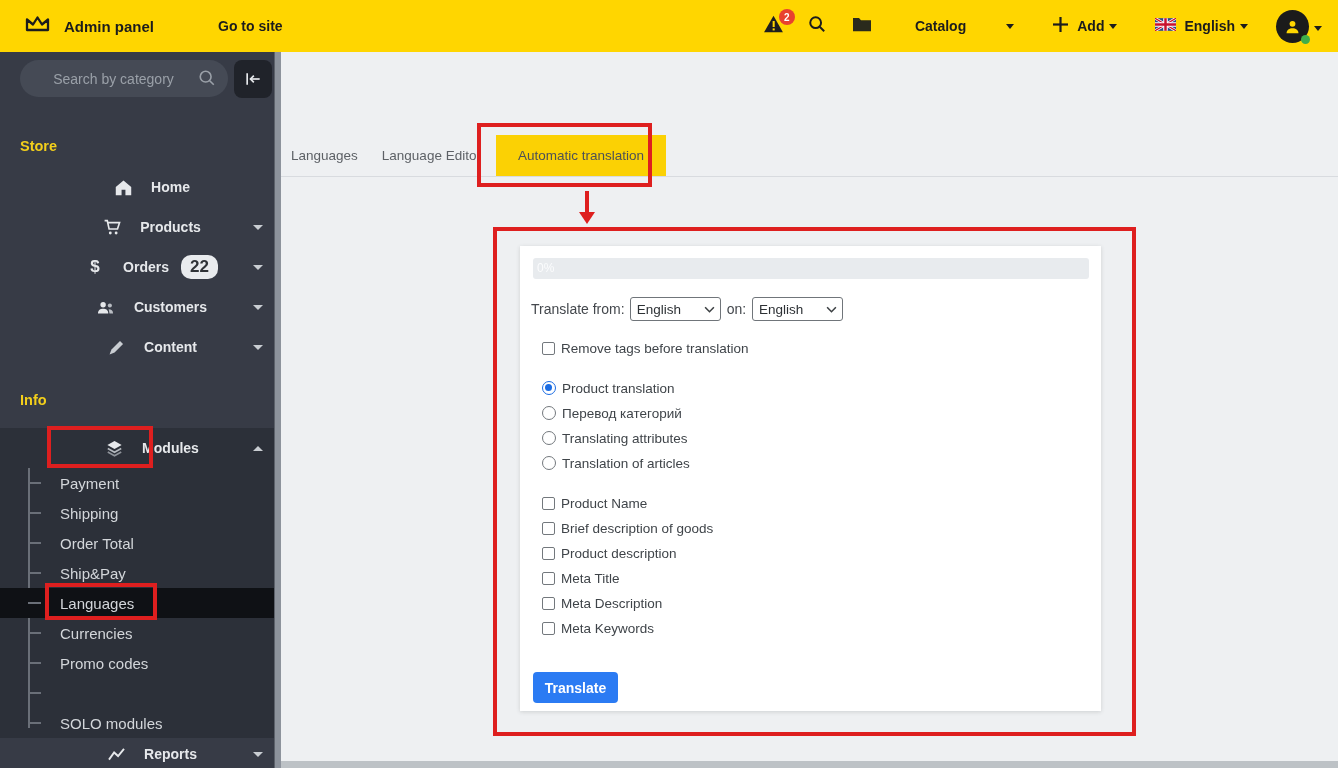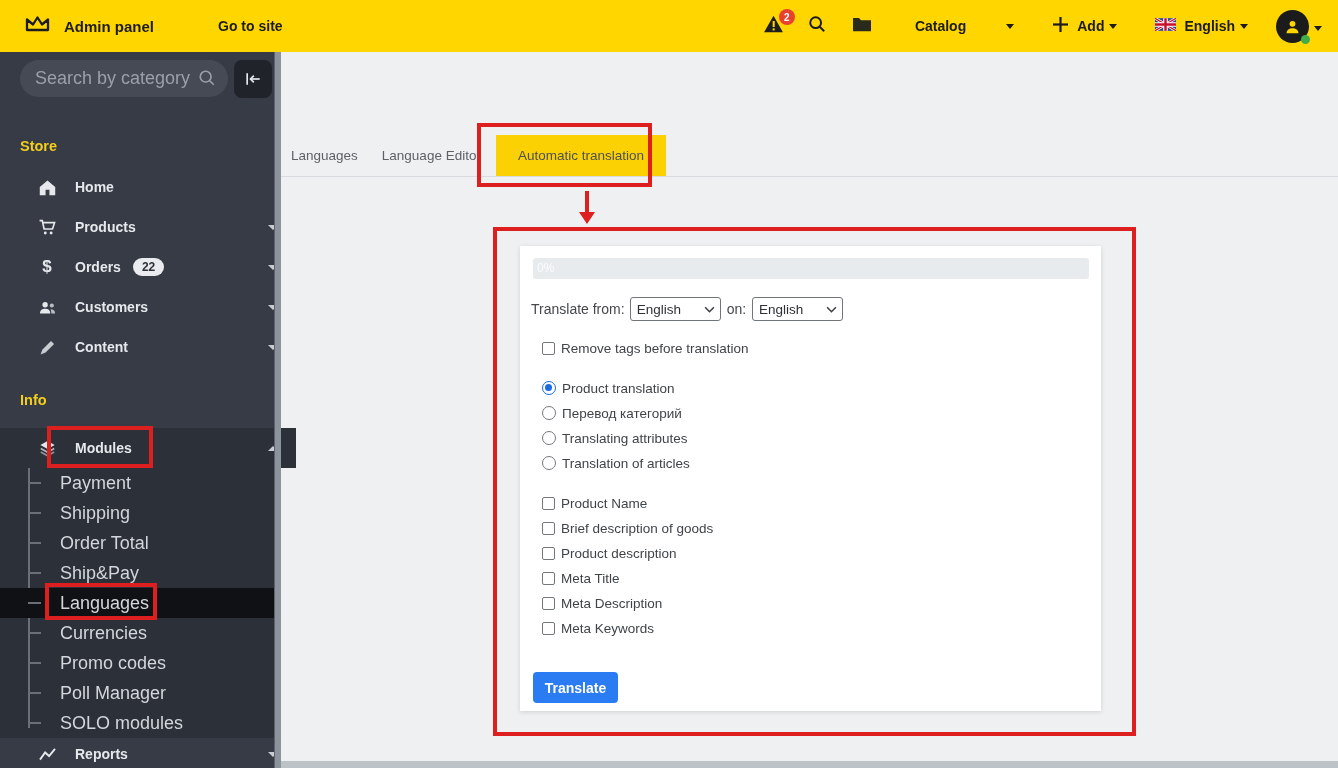--- a/index.html
+++ b/index.html
@@ -39,43 +39,44 @@
 
   
   .sidebar {
     position:absolute; top:52px; left:0; width:281px; height:716px;
     background:#373b46; z-index:5;
   }
   .side-scrollbar { position:absolute; top:0; right:0; width:7px; height:716px; background:#8d939c; border-left:1px solid #5c616a; }
   .search-row { position:absolute; top:8px; left:20px; display:flex; align-items:center; }
   .cat-search {
     width:208px; height:37px; background:#454a55; border:none; border-radius:19px;
-    color:#14b8a6; font-size:18px; padding:0 36px 0 15px; outline:none;
+    color:#14b8a6; font-size:14px; padding:0 36px 0 15px; outline:none;
     font-family:"Liberation Sans",sans-serif;
+    text-align:center;
   }
   .cat-search::placeholder { color:#9aa0a8; }
   .search-glass { position:absolute; left:178px; top:9px; }
   .collapse-btn {
     position:absolute; left:214px; top:0px; width:38px; height:38px;
     background:#20232a; border-radius:8px; display:flex; align-items:center; justify-content:center; cursor:pointer;
   }
   .section-title { position:absolute; left:20px; font-size:14.5px; font-weight:700; color:#f3cf1b; }
   .t-store { top:86px; }
   .t-info { top:340px; }
-  .nav-item { position:absolute; left:15px; width:281px; height:40px; display:flex; align-items:center; cursor:pointer; }
+  .nav-item { position:absolute; left:0; width:281px; height:40px; display:flex; align-items:center; cursor:pointer;justify-content:center; }
   .nav-icon { width:20px; display:flex; justify-content:center; margin-left:22px; }
   .nav-label { font-size:14px; font-weight:700; color:#e6e8eb; margin-left:18px; }
   .nav-chevron { position:absolute; right:18px; width:0; height:0; border-left:5px solid transparent; border-right:5px solid transparent; border-top:5.5px solid #c9cdd2; }
   .nav-chevron.up { border-top:none; border-bottom:5.5px solid #c9cdd2; }
-  .badge-pill { background:#e9ebee; color:#2f3237; font-size:12px; font-weight:700; border-radius:10px; padding:2px 9px; margin-left:12px; }
+  .badge-pill { background:#e9ebee; color:#2f3237; font-size:17px; font-weight:700; border-radius:10px; padding:2px 9px; margin-left:12px; }
   .n-home{top:115px}.n-products{top:155px}.n-orders{top:195px}.n-customers{top:235px}.n-content{top:275px}
   .submenu-block { position:absolute; top:376px; left:0; width:281px; height:310px; background:#2c3039; }
   .n-modules { top:376px; }
   .sub-item { position:absolute; left:0; width:281px; height:30px; display:flex; align-items:center; cursor:pointer; }
-  .sub-label { font-size:18px; color:#d3d6da; margin-left:60px; }
+  .sub-label { font-size:15px; color:#d3d6da; margin-left:60px; }
   .s-0{top:416px}.s-1{top:446px}.s-2{top:476px}.s-3{top:506px}.s-4{top:536px}.s-5{top:566px}.s-6{top:596px}.s-7{top:626px}.s-8{top:656px}
   .sub-item.active { background:#0f1115; }
   .tree-vline { position:absolute; left:28px; top:414px; width:2px; height:262px; background:#6a6f78; }
   .tree-tick { position:absolute; left:28px; width:13px; height:2px; background:#6a6f78; }
   .n-reports { top:688px; height:28px; }
   
   .anno { border:4px solid #de1f1f; position:absolute; z-index:20; pointer-events:none; }
   .anno-modules { left:47px; top:374px; width:106px; height:42px; }
   .anno-languages { left:45px; top:531px; width:112px; height:37px; }
 
@@ -307,23 +308,20 @@
     </div>
   <div class="sub-item s-4 active">
       <span class="sub-label">Languages</span>
     </div>
   <div class="sub-item s-5">
       <span class="sub-label">Currencies</span>
     </div>
   <div class="sub-item s-6">
       <span class="sub-label">Promo codes</span>
     </div>
-  <div class="sub-item s-7">
-      <span class="sub-label">Poll Manager</span>
-    </div>
   <div class="sub-item s-8">
       <span class="sub-label">SOLO modules</span>
     </div>
 
   <span class="tree-tick" style="top:430px"></span>
   <span class="tree-tick" style="top:460px"></span>
   <span class="tree-tick" style="top:490px"></span>
   <span class="tree-tick" style="top:520px"></span>
   <span class="tree-tick" style="top:550px"></span>
   <span class="tree-tick" style="top:580px"></span>

